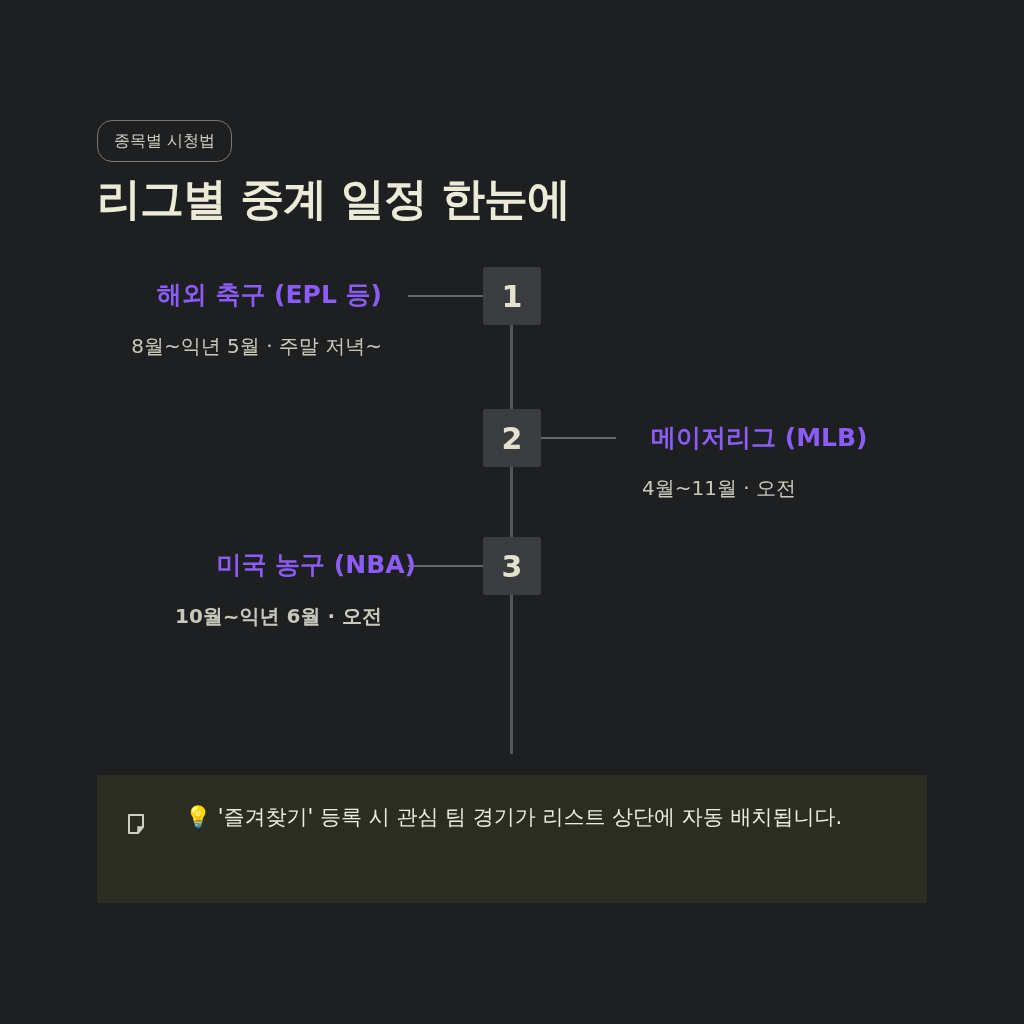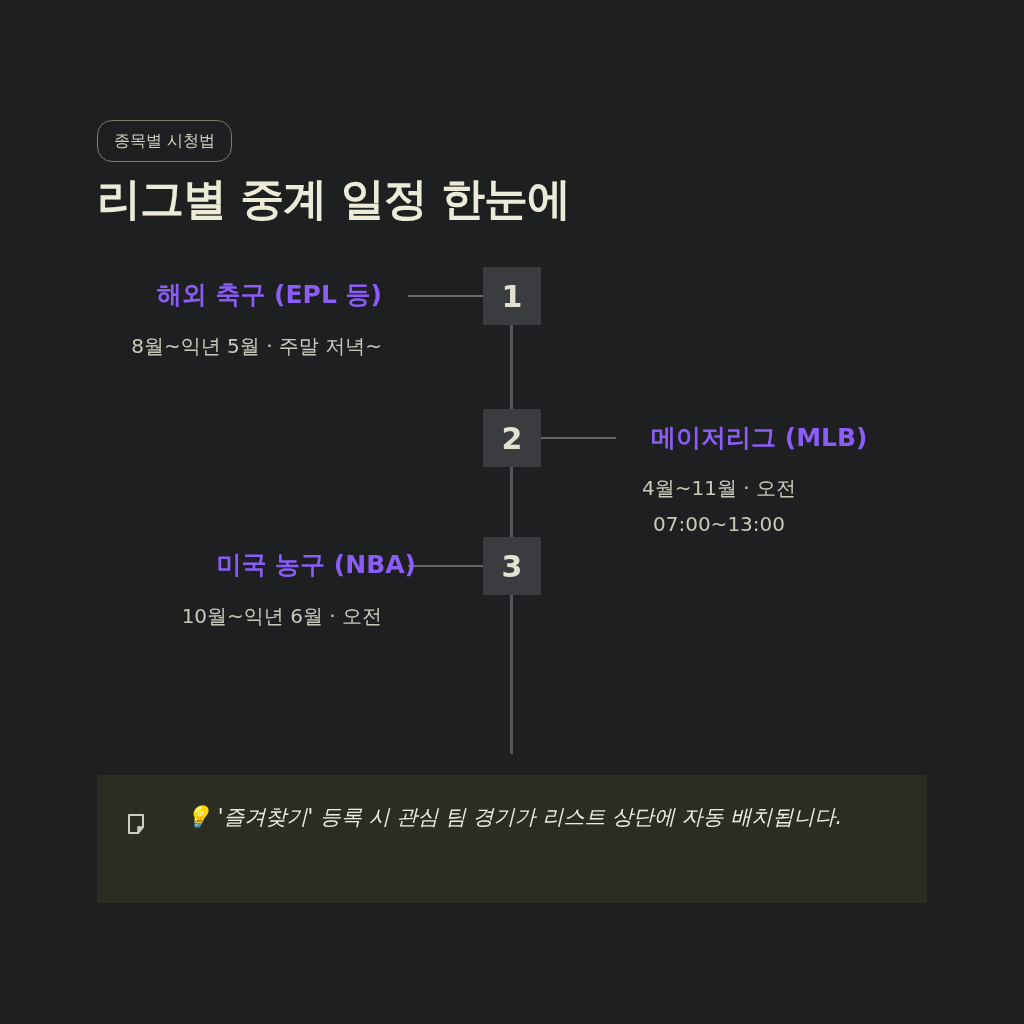--- a/index.html
+++ b/index.html
@@ -6,23 +6,23 @@
   body{width:1024px;height:1024px;background:#1e1f21;position:relative;overflow:hidden;
        font-family:"DejaVu Sans","Liberation Sans",sans-serif;color:#e8e8d8;}
   .badge{position:absolute;left:97px;top:120px;height:42px;padding:0 16px;border:1px solid #7a7a70;border-radius:15px;
          box-sizing:border-box;display:flex;align-items:center;font-size:16px;color:#cfcfc0;}
   .title{position:absolute;left:97px;top:170px;font-size:44px;font-weight:bold;color:#ecebd8;letter-spacing:-1px;}
   .spine{position:absolute;left:510px;top:296px;width:3px;height:458px;background:#55565a;}
   .node{position:absolute;left:483px;width:58px;height:58px;background:#3b3c3f;border-radius:2px;
         display:flex;align-items:center;justify-content:center;font-size:30px;font-weight:bold;color:#e2e2cf;}
   .conn{position:absolute;height:2px;background:#66676a;}
   .label{position:absolute;font-size:25px;font-weight:bold;color:#8b5cf6;white-space:nowrap;}
-  .desc{position:absolute;font-size:20px;color:#c9c9bb;line-height:36px;text-align:center;}
+  .desc{position:absolute;font-size:20px;color:#c9c9bb;line-height:36px;}
   .left{text-align:right;}
-  .note{position:absolute;left:97px;top:775px;width:830px;height:128px;background:#2b2c22;border-radius:2px;font-style:italic;}
+  .note{position:absolute;left:97px;top:775px;width:830px;height:128px;background:#2b2c22;border-radius:2px;}
   .note-icon{position:absolute;left:30px;top:39px;width:18px;height:20px;}
   .note-text{position:absolute;left:88px;top:24px;width:700px;font-size:21px;line-height:36px;color:#ecebdc;}
 </style>
 </head>
 <body>
 
 <div class="badge">종목별 시청법</div>
 <div class="title">리그별 중계 일정 한눈에</div>
 
 <div class="spine"></div>
@@ -32,27 +32,26 @@
 <div class="label left" style="right:642px;top:278px;">해외 축구 (EPL 등)</div>
 <div class="desc left" style="right:642px;top:328px;">
   <div>8월~익년 5월 · 주말 저녁~</div>
 </div>
 
 <div class="conn" style="left:540px;top:437px;width:76px;"></div>
 <div class="node" style="top:409px;">2</div>
 <div class="label" style="left:642px;top:421px;margin-left:9px;">메이저리그 (MLB)</div>
 <div class="desc" style="left:642px;top:470px;">
   <div>4월~11월 · 오전</div>
-  <div>07:00~13:00</div>
 </div>
 
 <div class="conn" style="left:408px;top:565px;width:76px;"></div>
 <div class="node" style="top:537px;">3</div>
 <div class="label left" style="right:608px;top:548px;">미국 농구 (NBA)</div>
-<div class="desc left" style="right:642px;top:598px;">
+<div class="desc left" style="right:642px;top:598px;font-weight:bold;">
   <div>10월~익년 6월 · 오전</div>
 </div>
 
 <div class="note">
   <svg class="note-icon" viewBox="0 0 18 20">
     <path d="M2 1 H16 V13 L11 19 H2 Z" fill="none" stroke="#cfcfc0" stroke-width="2" stroke-linejoin="round"></path>
     <path d="M11 19 V13 H16" fill="#cfcfc0" stroke="#cfcfc0" stroke-width="1.5"></path>
   </svg>
   <div class="note-text"><span>💡</span> <span>'즐겨찾기' 등록 시 관심 팀 경기가 리스트 상단에 자동 배치됩니다.</span></div>
 </div>

